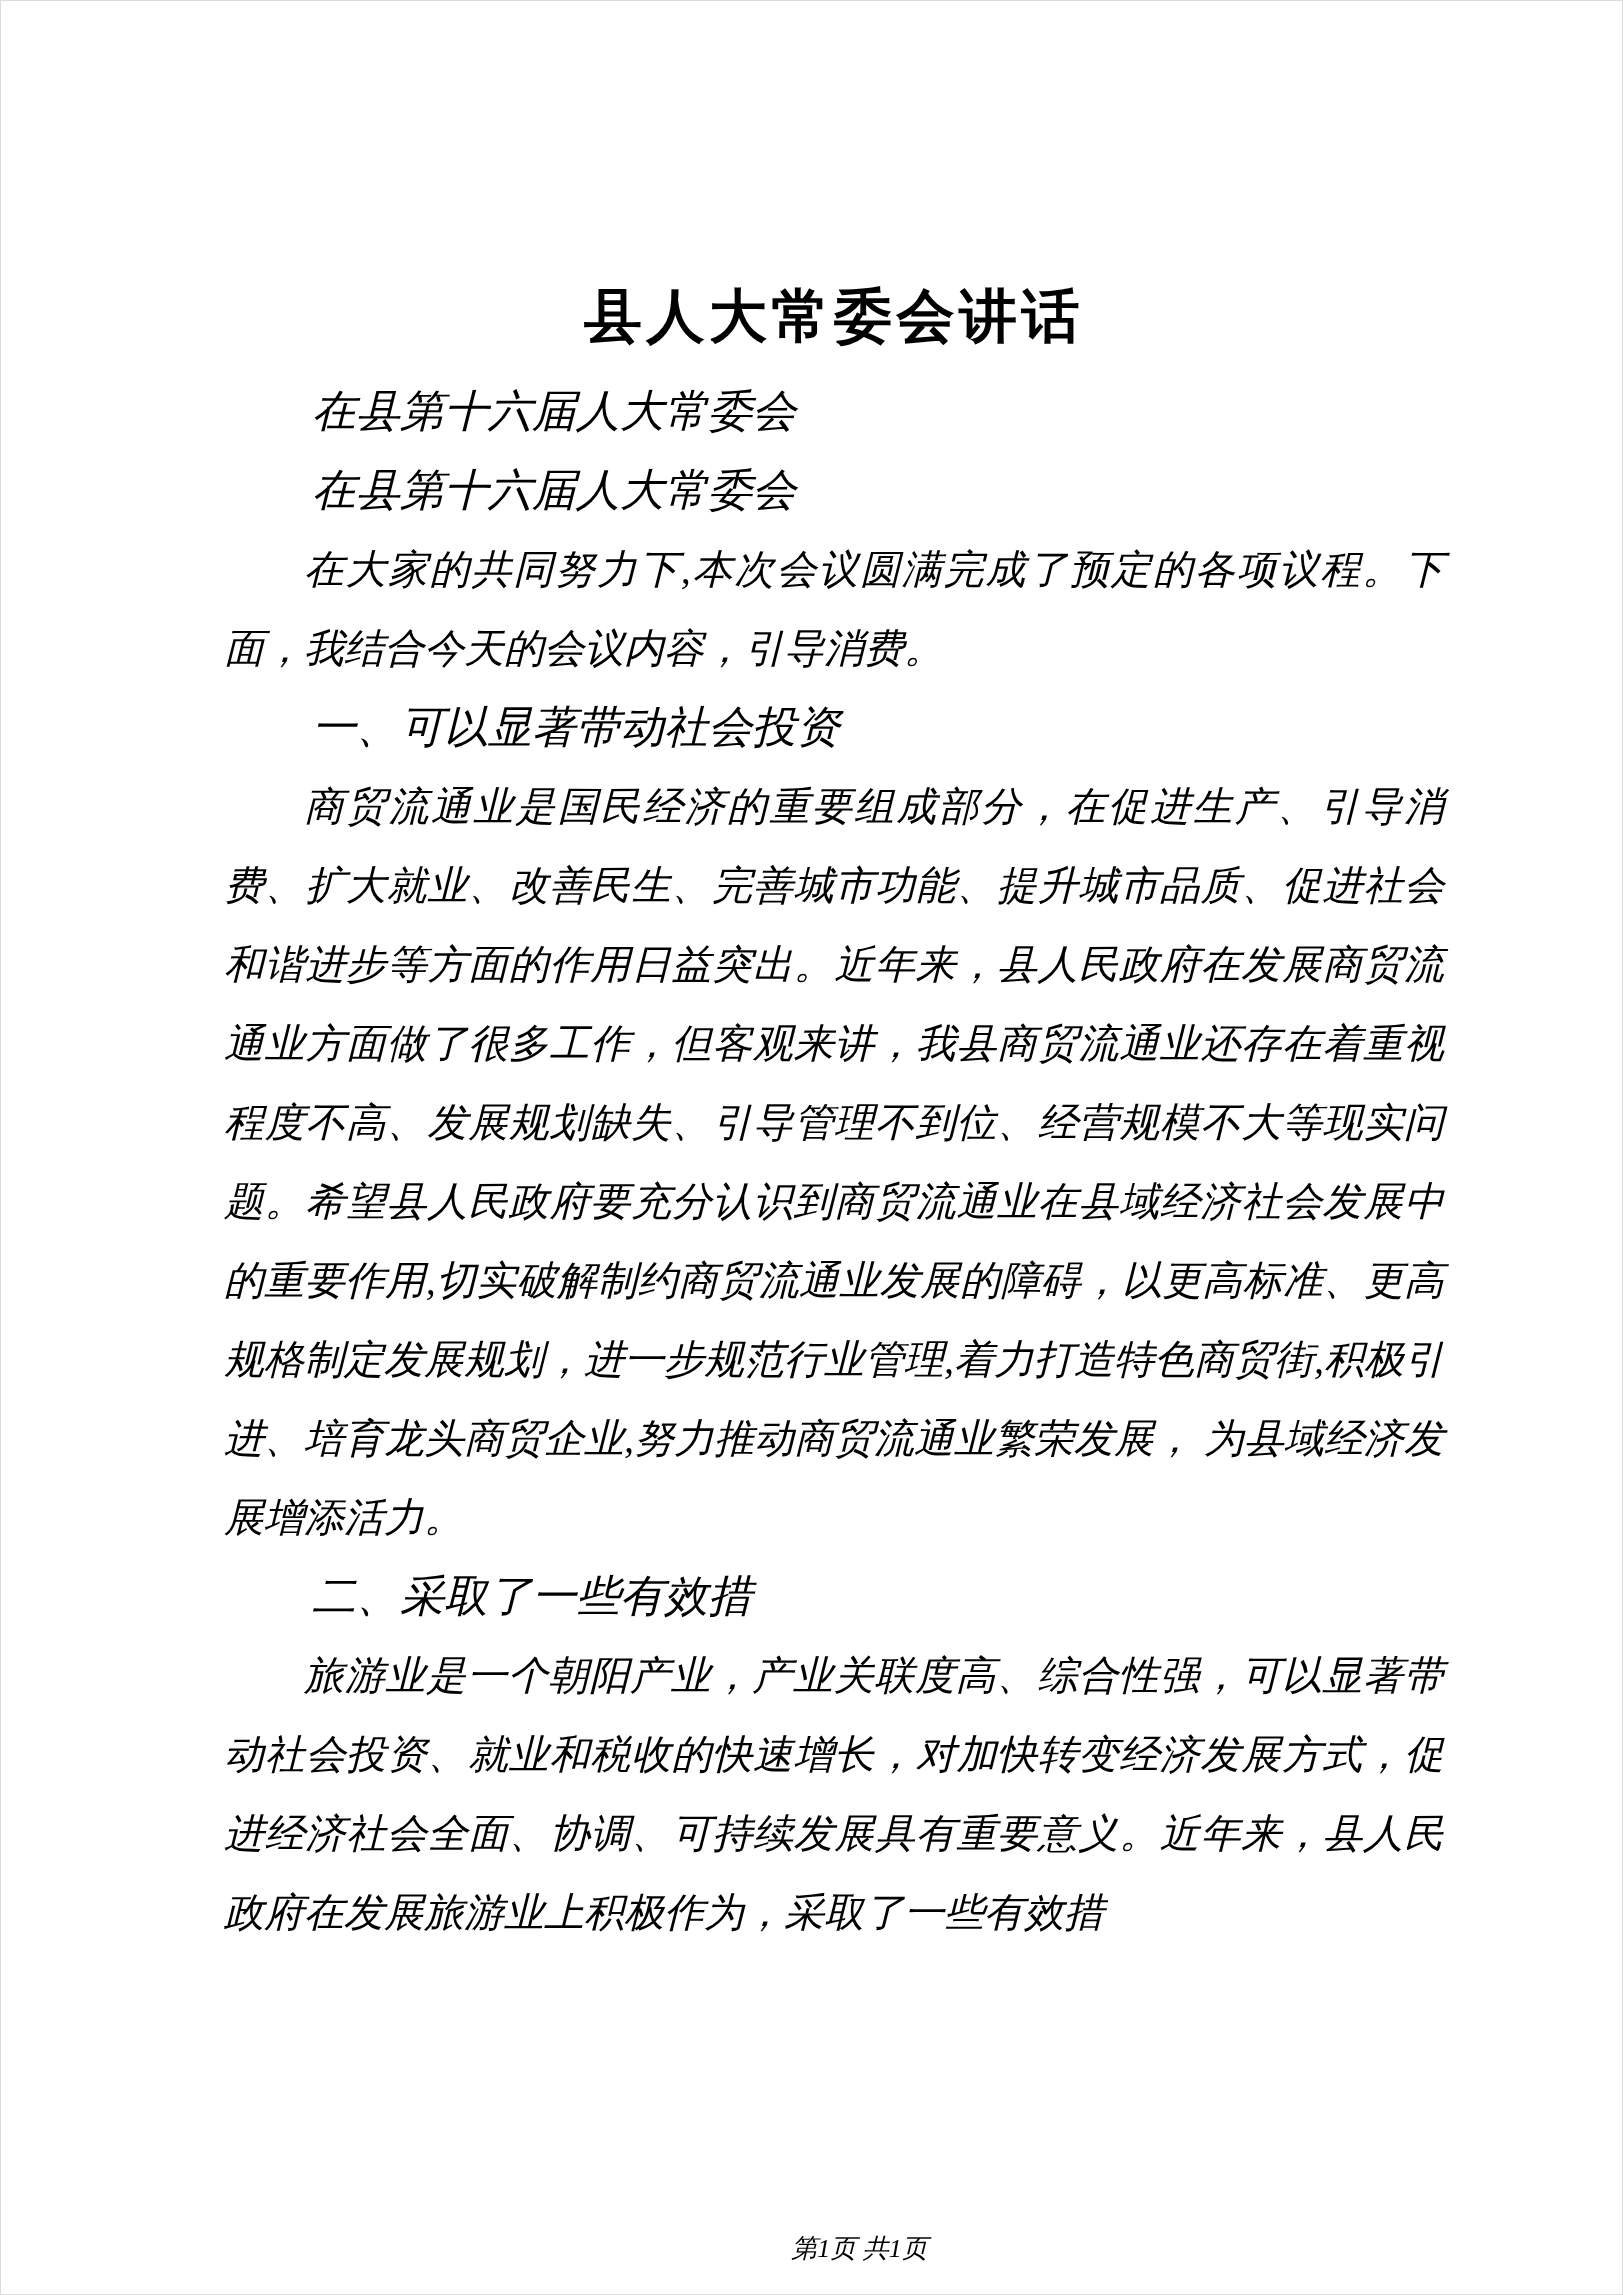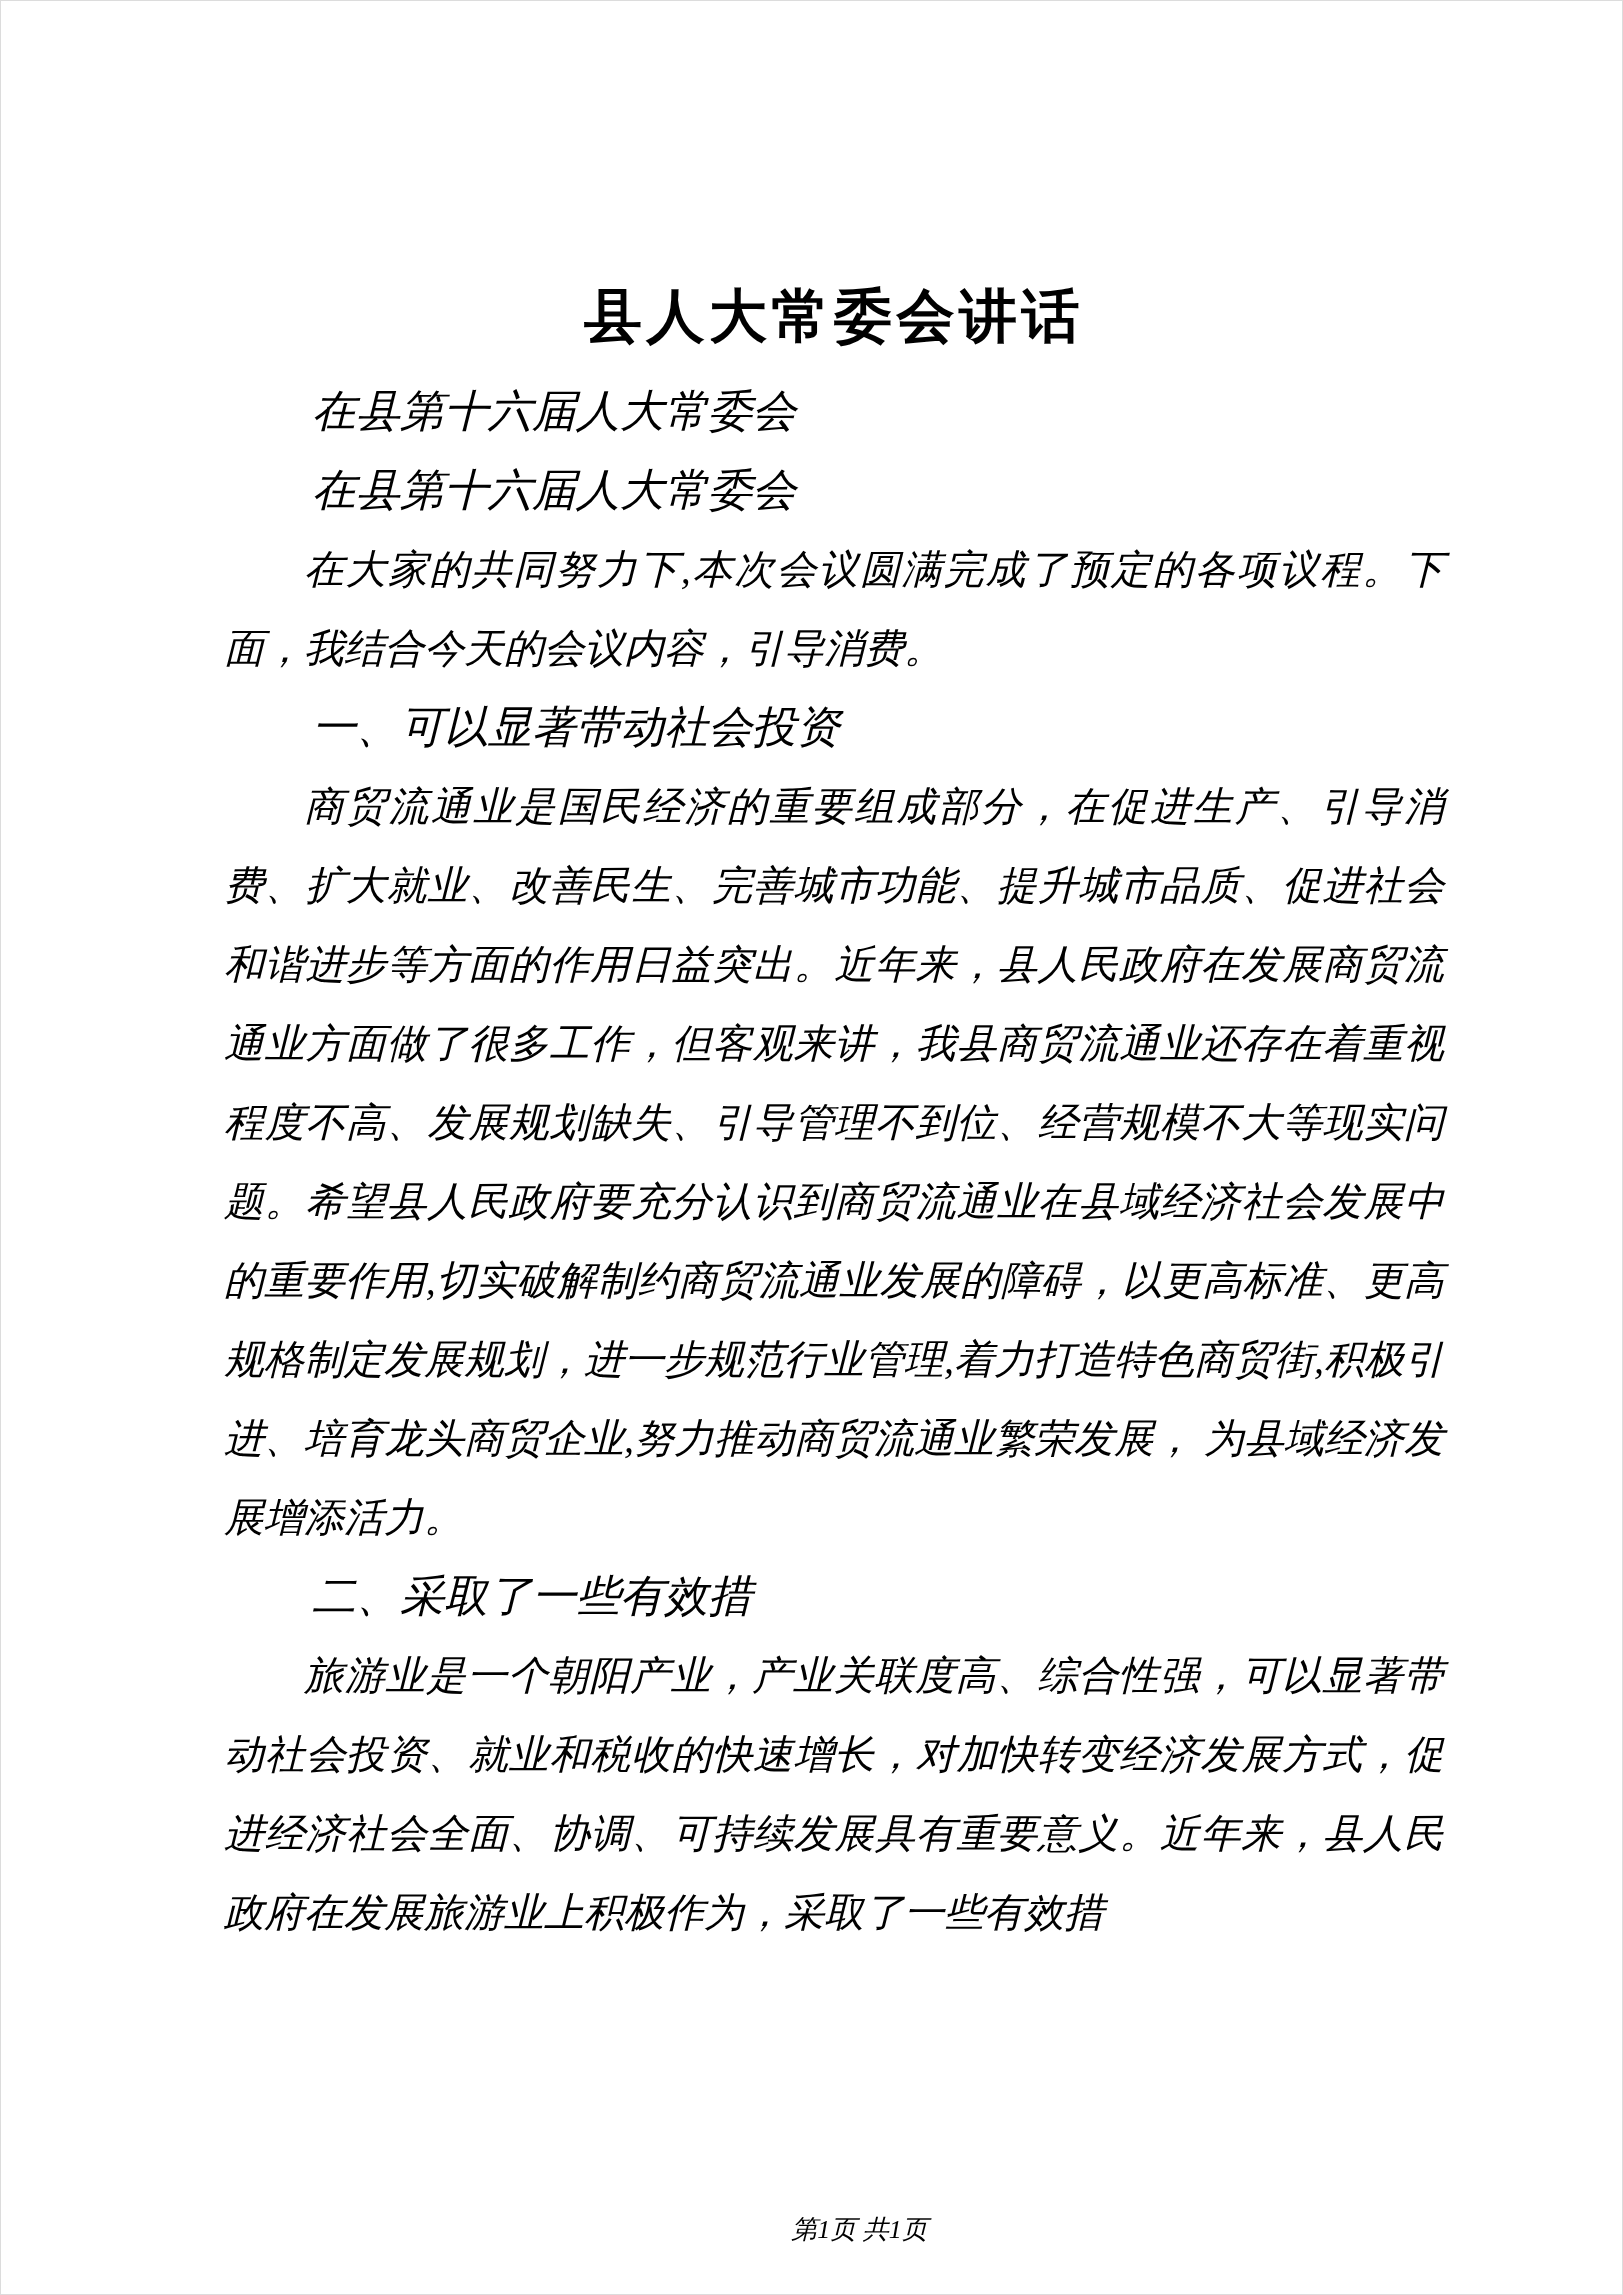--- a/index.html
+++ b/index.html
@@ -42,21 +42,21 @@
     font-size: 40px;
     line-height: 79px;
     text-indent: 2em;
     text-align: justify;
     text-justify: inter-ideograph;
     font-style: italic;
     word-break: break-all;
   }
   .page-footer {
     position: absolute;
-    bottom: 51px;
+    bottom: 32px;
     left: 50%;
     transform: translateX(calc(-50% + 48px));
     font-size: 26px;
     line-height: 1;
     font-style: italic;
     white-space: nowrap;
   }
 </style>
 </head>
 <body>

